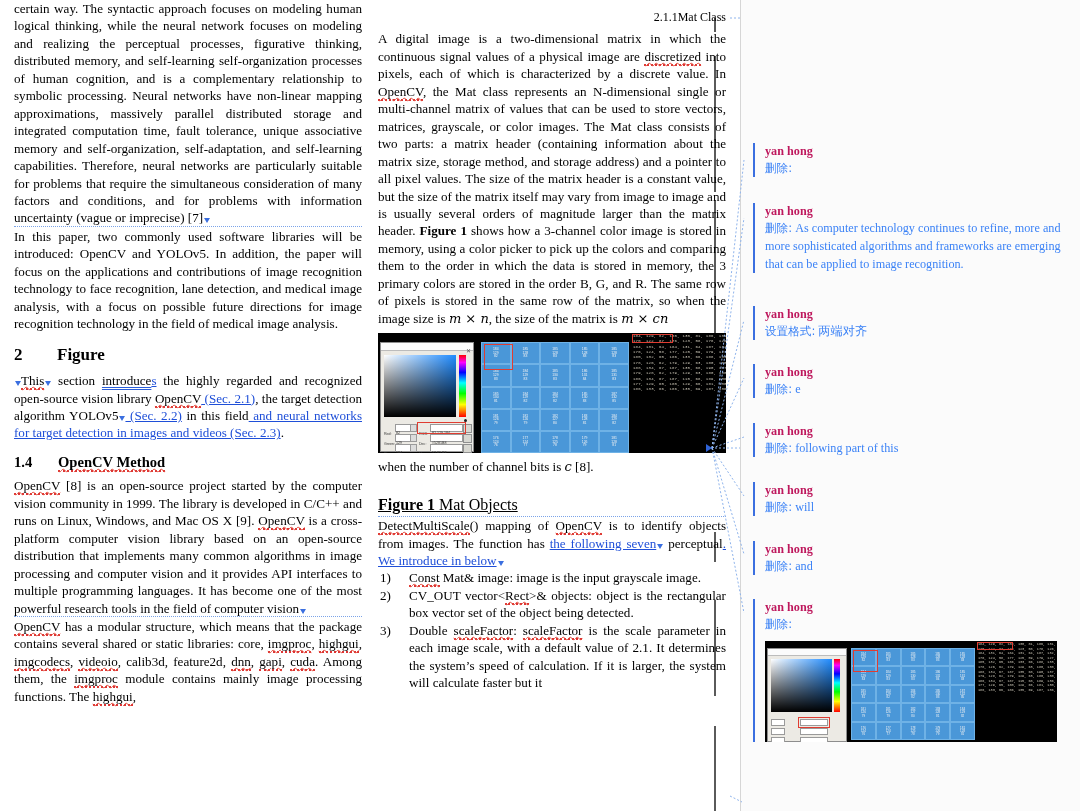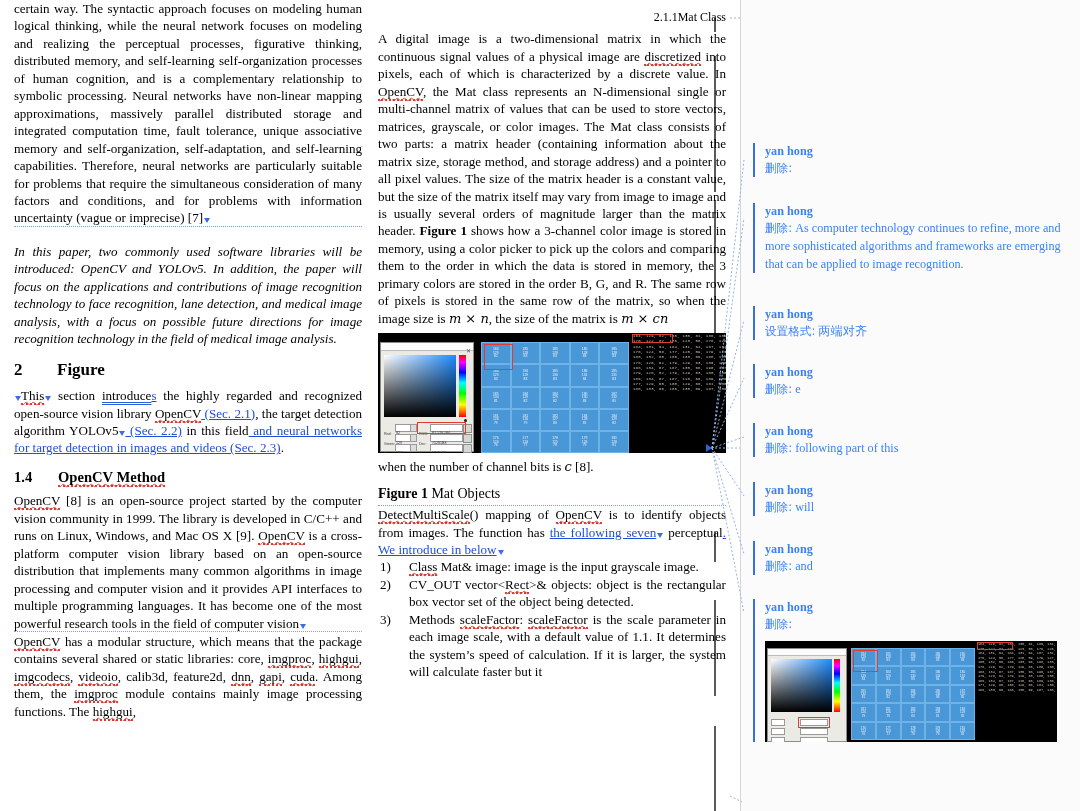--- a/index.html
+++ b/index.html
@@ -52,32 +52,32 @@
   .fig-spin{position:absolute;width:5px;background:#dcdcdc;border:1px solid #9a9a9a;}
   .fig-cpy{position:absolute;width:7px;height:7px;background:#d8d8d2;border:1px solid #8f8f8f;}
   .redbox{position:absolute;border:1px solid #e03c31;background:transparent;}
   .fig-grid{position:absolute;background:#3f8fd2;}
   .gcell{position:absolute;background:#4a97d8;border:1px solid #6fb2e6;box-sizing:border-box;}
   .gnum{position:absolute;left:50%;transform:translateX(-50%);font-size:3.4px;line-height:3.6px;
         color:#f2f2f2;font-family:"Liberation Sans",sans-serif;text-align:center;white-space:nowrap;}
   .fig-term{position:absolute;background:#000;overflow:hidden;}
   .tline{position:absolute;left:2px;font-size:4px;line-height:5.1px;color:#c8c3b4;
          font-family:"Liberation Mono",monospace;white-space:nowrap;letter-spacing:.2px;}
-  .figcap{font-size:14px;margin-top:9px;}
+  .figcap{font-size:16px;margin-top:20px;text-decoration:underline;}
 
   
   .olist{margin:0;}
   .li{position:relative;padding-left:31px;text-align:justify;margin-bottom:0px;}
   .li .mk{position:absolute;left:2px;top:0;width:26px;}
 
   
   #pane{position:absolute;left:740px;top:0;width:340px;height:811px;background:#fbfbfb;
         border-left:1px solid #d6d6d6;overflow:hidden;}
   .balloon{position:absolute;left:12px;width:316px;border-left:2px solid #3b6fe0;padding-left:10px;box-sizing:border-box;}
-  .bauthor{color:#3b82f6;font-weight:bold;font-size:12.2px;line-height:16px;font-family:"Liberation Serif",serif;}
+  .bauthor{color:#be185d;font-weight:bold;font-size:12.2px;line-height:16px;font-family:"Liberation Serif",serif;}
   .btext{color:#3b82f6;font-size:12.2px;line-height:18px;font-family:"Liberation Serif",serif;}
   .btext .kw{font-family:"DejaVu Sans",sans-serif;font-size:11.6px;}
 
   
   #leaders{position:absolute;left:0;top:0;width:1080px;height:811px;pointer-events:none;}
   .anchor{position:absolute;width:0;height:0;border-top:4px solid transparent;
           border-bottom:4px solid transparent;border-left:6px solid #2f63d6;}
 </style>
 </head>
 <body>
@@ -91,21 +91,21 @@
   <div class="chbar" style="top:600px;height:96px;"></div>
   <div class="chbar" style="top:726px;height:85px;"></div>
 
   <div class="col" id="col-left">
 
     <p style="position:relative;">
       <span>certain way. The syntactic approach focuses on modeling human logical thinking, while the neural network focuses on modeling and realizing the perceptual processes, figurative thinking, distributed memory, and self-learning self-organization processes of human cognition, and is a complementary relationship to symbolic processing. Neural networks have non-linear mapping approximations, massively parallel distributed storage and integrated computation time, fault tolerance, unique associative memory and self-organization, self-adaptation, and self-learning capabilities. Therefore, neural networks are particularly suitable for problems that require the simultaneous consideration of many factors and conditions, and for problems with information uncertainty (vague or imprecise) [7]</span><span class="pmark"></span>
     </p>
     <div class="fmtline" style="position:relative;margin:-1px 0 0 0;"></div>
 
-    <p style="margin-top:16px;font-style:italic;">
+    <p style="margin-top:1px;">
       <span>In this paper, two commonly used software libraries will be introduced: OpenCV and YOLOv5. In addition, the paper will focus on the applications and contributions of image recognition technology to face recognition, lane detection, and medical image analysis, with a focus on possible future directions for image recognition technology in the field of medical image analysis.</span>
     </p>
 
     <h1 class="h1">
       <span class="num">2</span><span>Figure</span>
     </h1>
 
     <p>
       <span class="pmark"></span><span class="sp">This</span><span class="pmark"></span><span> section </span><span class="grm">introduce</span><span class="ins">s</span><span> the highly regarded and recognized open-source vision library </span><span class="sp">OpenCV</span><span class="ins"> (Sec. 2.1)</span><span>, the target detection algorithm YOLOv5</span><span class="pmark"></span><span class="ins"> (Sec. 2.2)</span><span> in this field</span><span class="ins"> and neural networks for target detection in images and videos (Sec. 2.3)</span><span>.</span>
     </p>
@@ -286,27 +286,27 @@
     </p>
     <div class="fmtline" style="position:relative;margin:3px 0 0 0;"></div>
 
 
     <p>
       <span class="sp">DetectMultiScale</span><span>() mapping of </span><span class="sp">OpenCV</span><span> is to identify objects from images. The function has </span><span class="ins">the following seven</span><span class="pmark"></span><span> perceptual</span><span class="ins">. We introduce in below</span><span class="pmark"></span>
     </p>
 
     <div class="olist">
       <p class="li">
-        <span class="mk">1)</span><span class="sp">Class</span><span> Mat&amp; image: image is the input grayscale image.</span>
+        <span class="mk">1)</span><span class="sp">Const</span><span> Mat&amp; image: image is the input grayscale image.</span>
       </p>
       <p class="li">
         <span class="mk">2)</span><span>CV_OUT vector&lt;</span><span class="sp">Rect</span><span>&gt;&amp; objects: object is the rectangular box vector set of the object being detected.</span>
       </p>
       <p class="li">
-        <span class="mk">3)</span><span>Methods  </span><span class="sp">scaleFactor</span><span>:  </span><span class="sp">scaleFactor</span><span>  is  the  scale parameter in each image scale, with a default value of 1.1. It determines the system’s speed of calculation. If it is larger, the system will calculate faster but it</span>
+        <span class="mk">3)</span><span>Double  </span><span class="sp">scaleFactor</span><span>:  </span><span class="sp">scaleFactor</span><span>  is  the  scale parameter in each image scale, with a default value of 2.1. It determines the system’s speed of calculation. If it is larger, the system will calculate faster but it</span>
       </p>
     </div>
   </div>
 </div>
 
 <div id="pane">
   <div id="balloons">
       <div class="balloon" style="top: 143px;">
         <div class="bauthor">yan hong</div>
         <div class="btext"><span class="kw">删除:</span></div>

